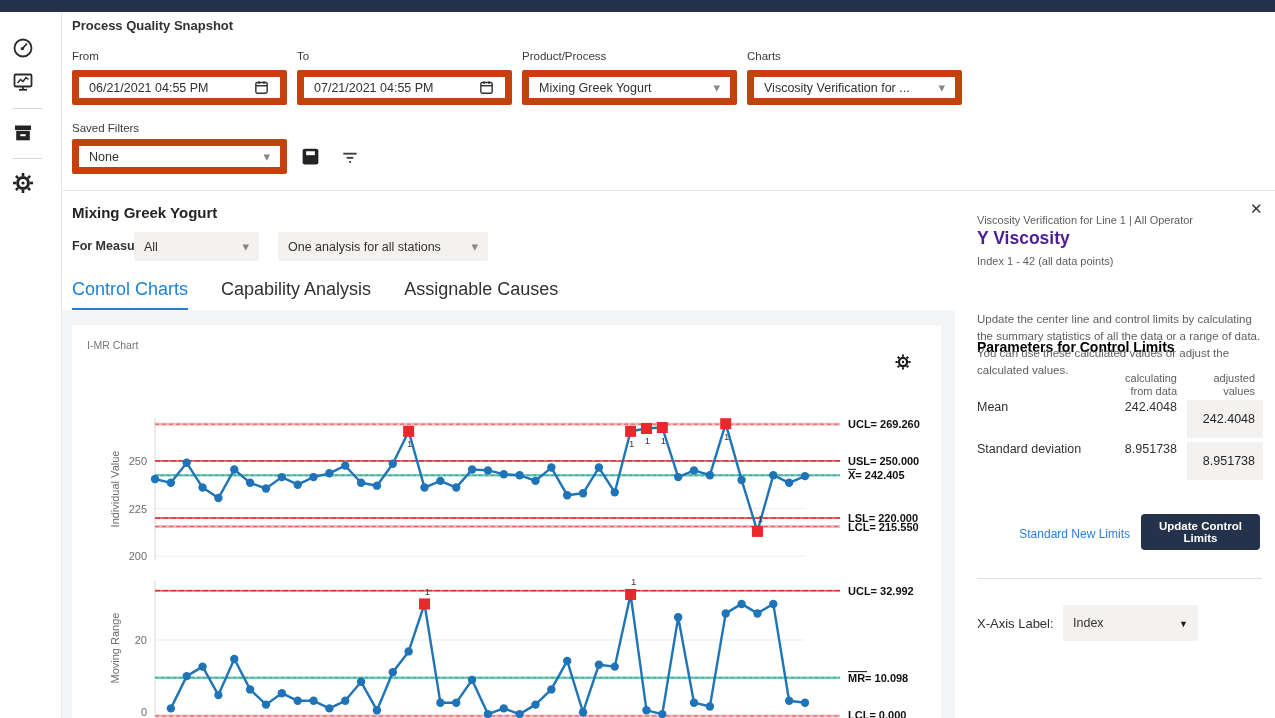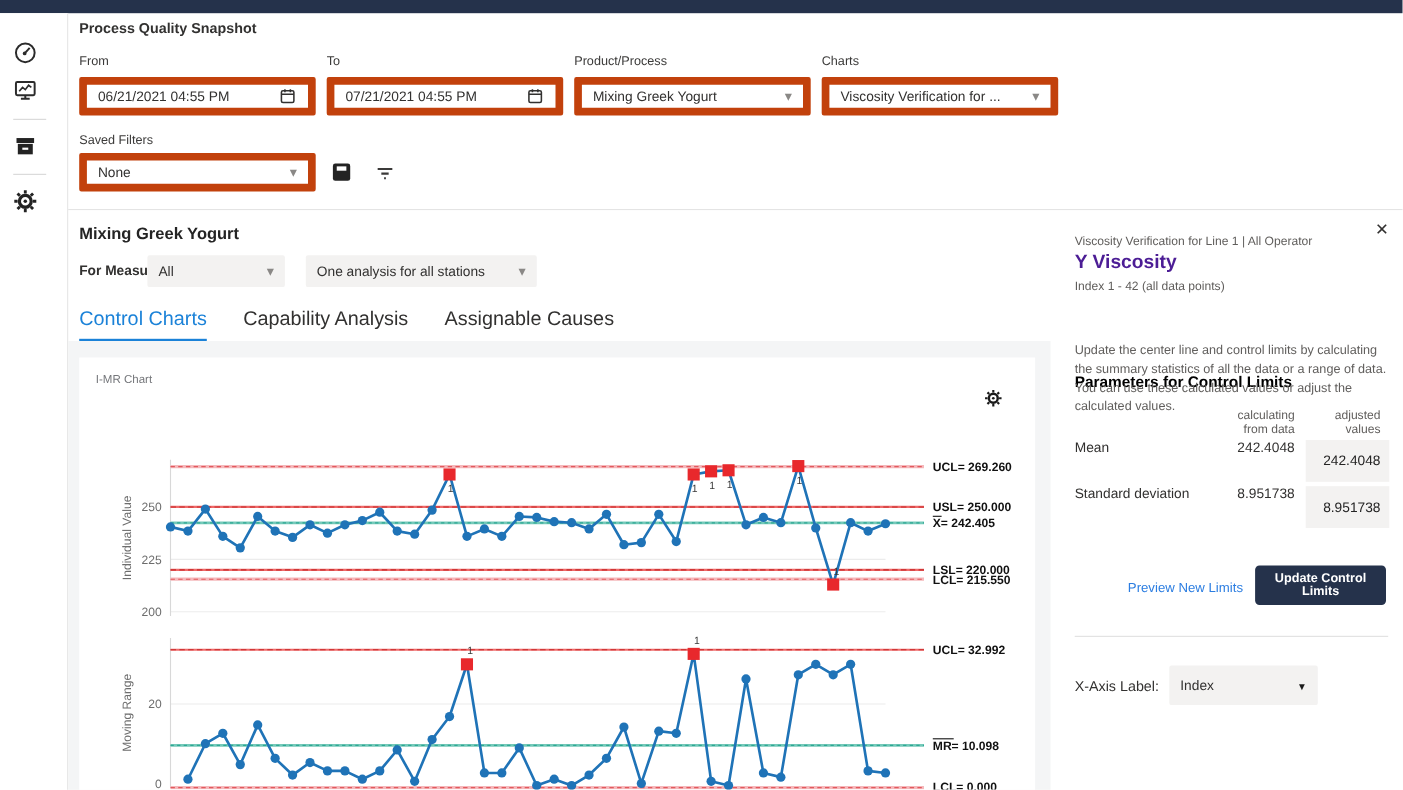--- a/index.html
+++ b/index.html
@@ -354,21 +354,21 @@
       <div class="pcalc">242.4048</div>
       <div class="padj">242.4048</div>
     </div>
     <div class="prow">
       <div class="plabel">Standard deviation</div>
       <div class="pcalc">8.951738</div>
       <div class="padj">8.951738</div>
     </div>
   </div>
 
-<div class="link" style="left:1018px; top:527px; width:112px; text-align:right;">Preview New Limits</div>
+<div class="link" style="left:1018px; top:527px; width:112px; text-align:right;">Standard New Limits</div>
 <button class="navy-btn">Update Control Limits</button>
 
 <div class="hdivider" style="left:977px; top:578px; width:285px; background:#e0e0e0;"></div>
 <div class="abs" style="left:977px; top:616px; font-size:13px;">X-Axis Label:</div>
 <div class="gray-dd" style="left:1063px; top:605px; width:135px; height:36px;">
   <span class="val">Index</span>
   <span class="blkchev"></span>
 </div>
 
 </body></html>

